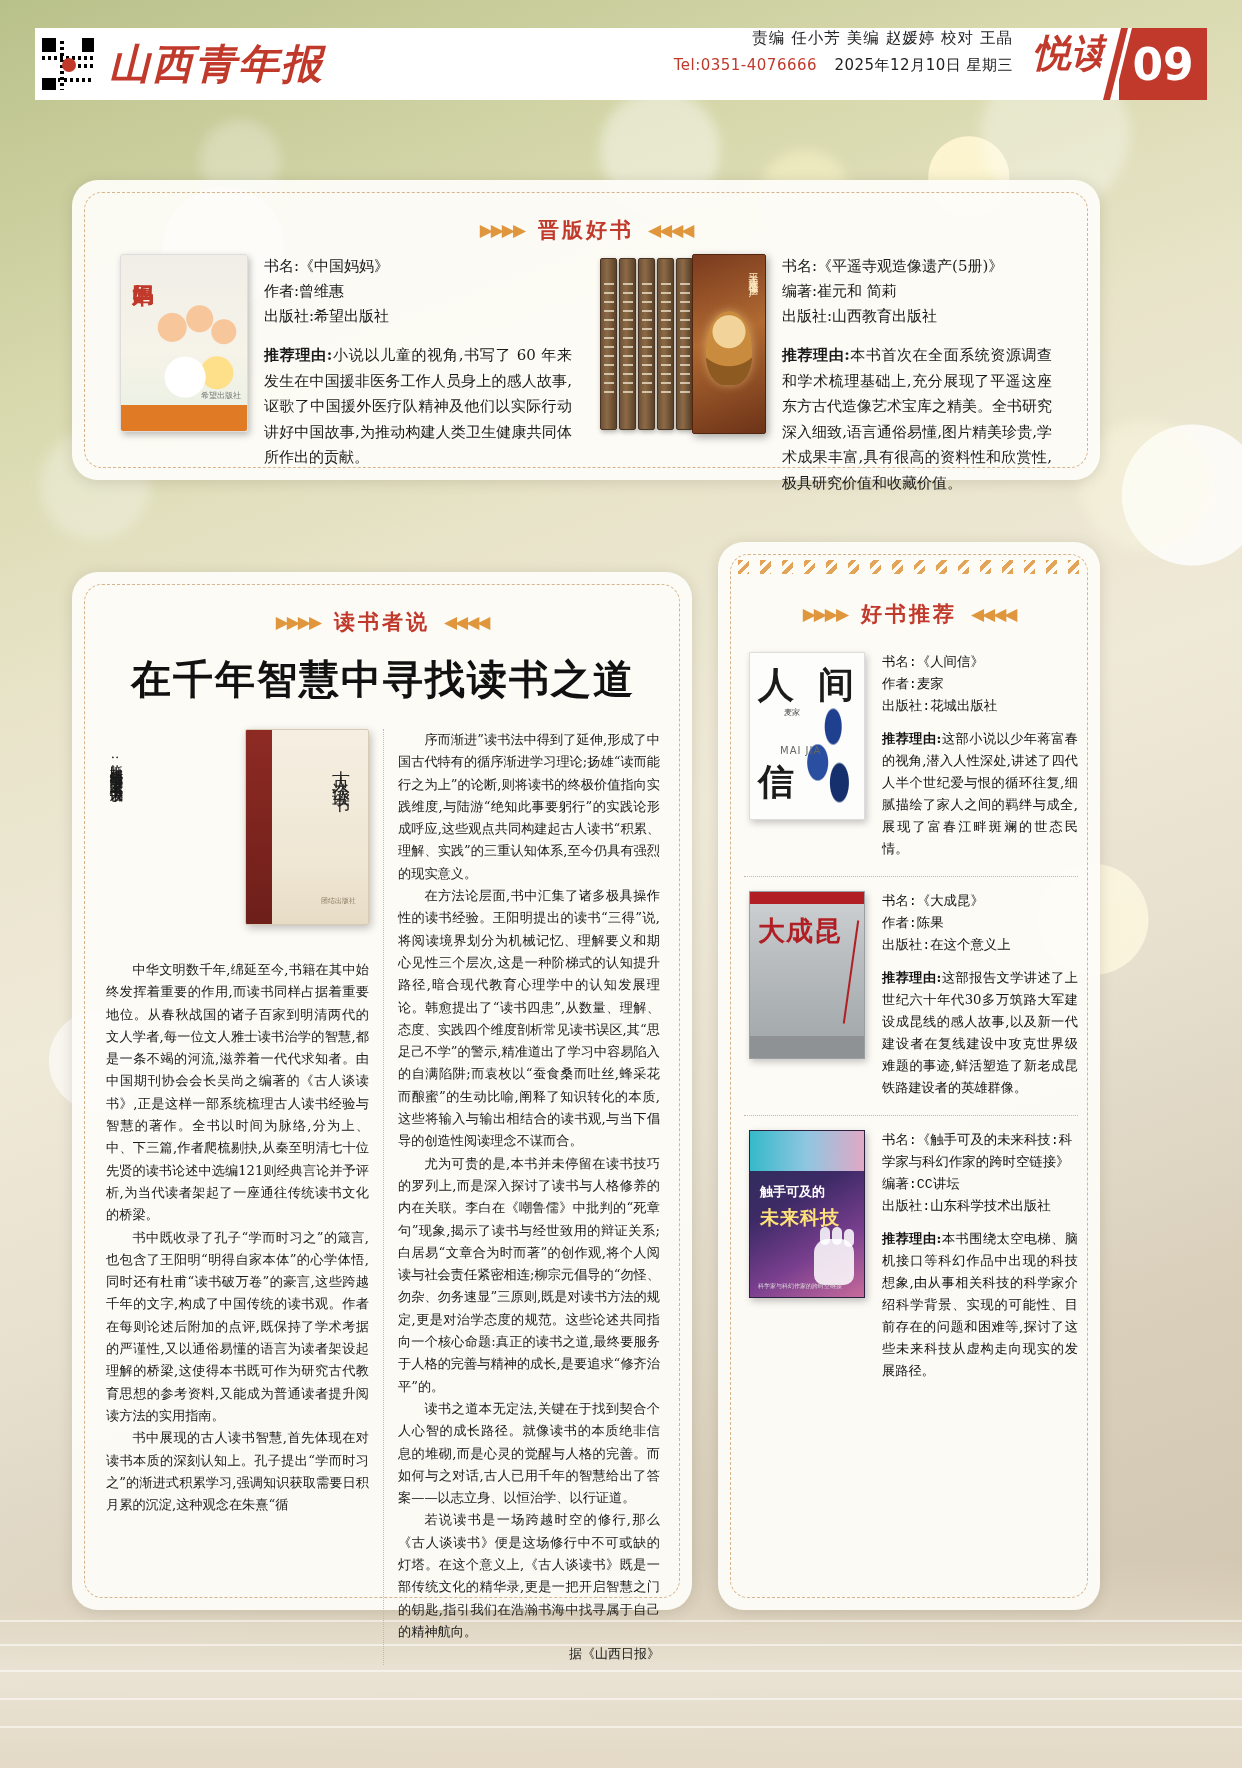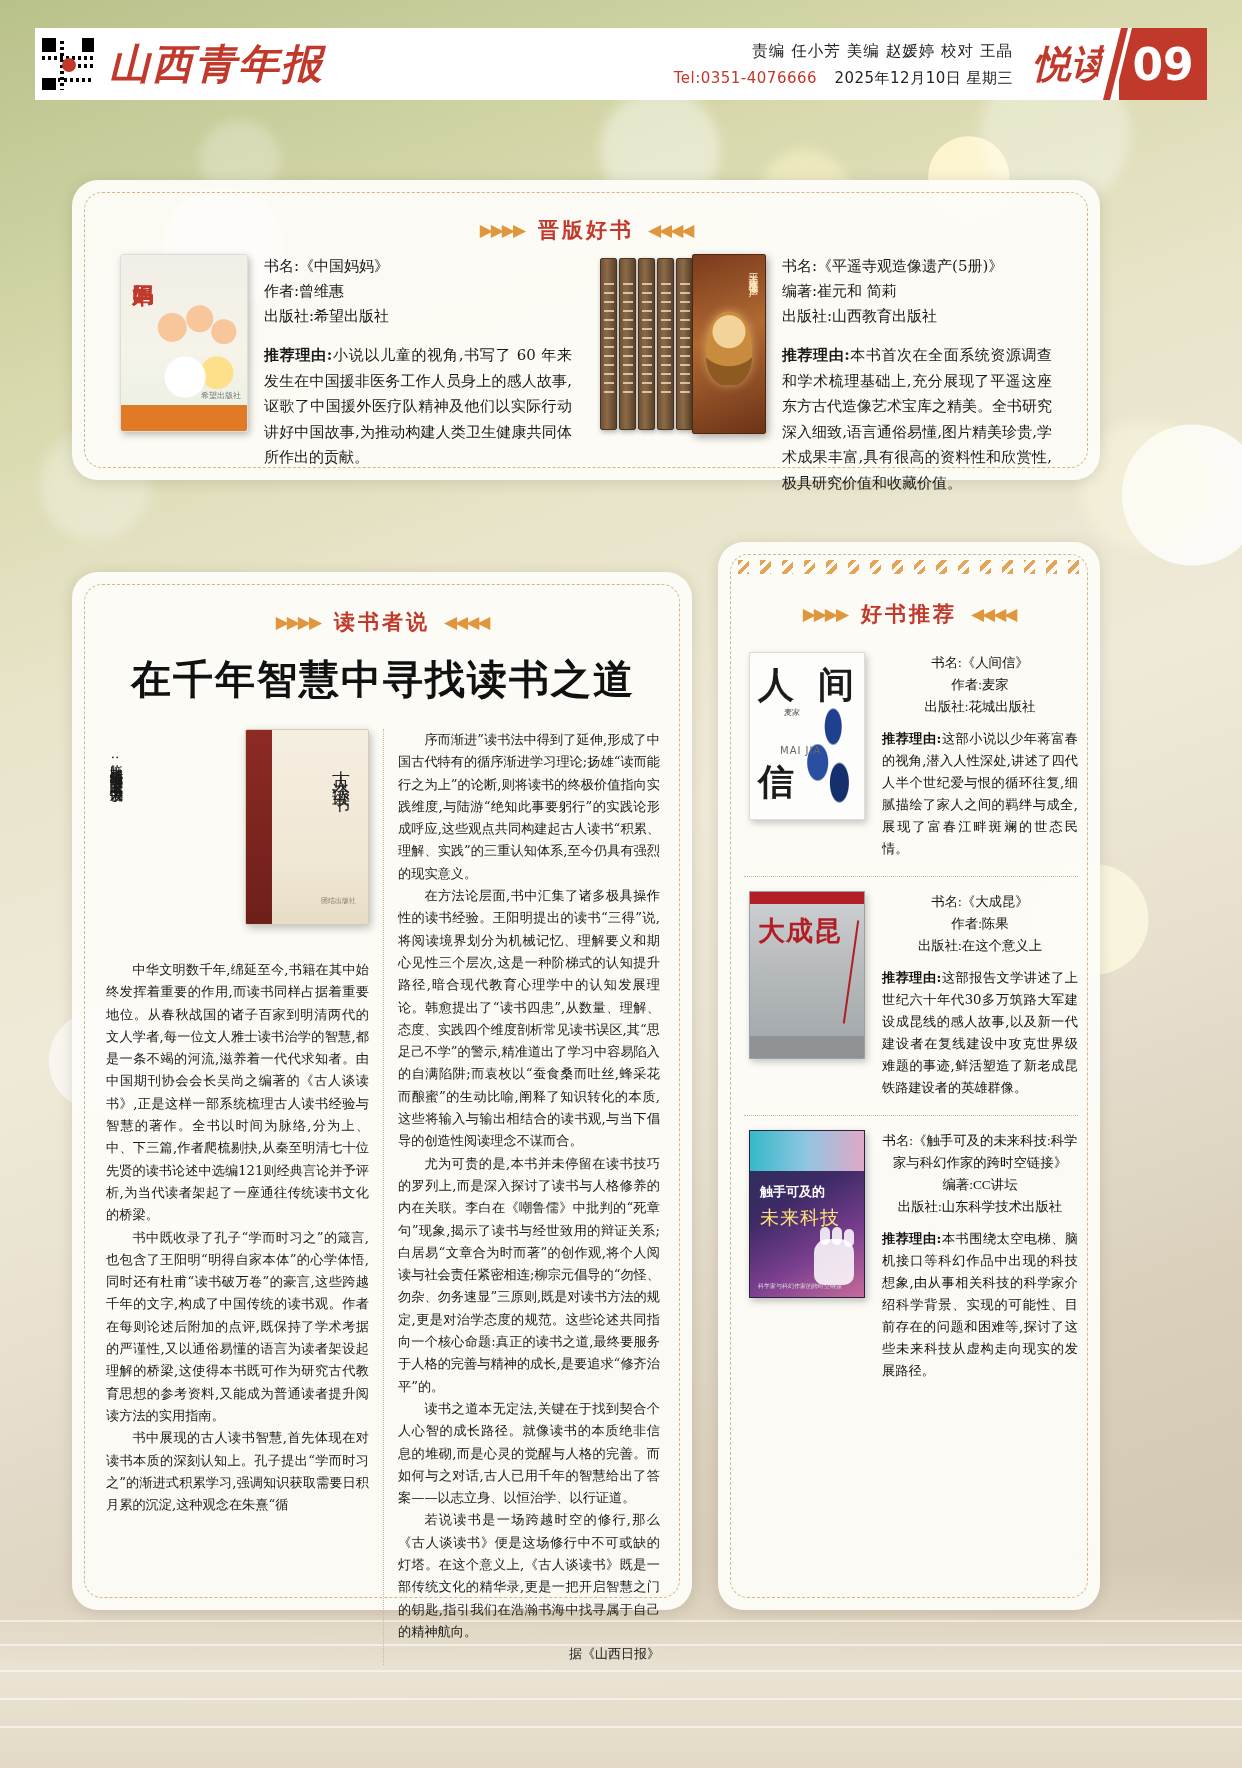--- a/index.html
+++ b/index.html
@@ -56,21 +56,21 @@
   }
   .paper-title {
     margin-left:14px;
     font-family:"DejaVu Serif","Liberation Serif",serif;
     font-size:41px; font-weight:700; color:#c0392b;
     letter-spacing:2px;
     font-style:italic;
     white-space:nowrap;
   }
   .masthead-right {
-    margin-left:auto; display:flex; align-items:center; height:100%;
+    margin-left:auto; display:flex; align-items:flex-start; height:100%;
   }
   .credits { text-align:right; padding-right:14px; }
   .credits .line1 { font-size:15.5px; color:#222; letter-spacing:1px; }
   .credits .line2 { font-size:15px; color:#c0392b; margin-top:7px; letter-spacing:.5px;}
   .credits .line2 .date { color:#222; margin-left:12px; }
   .section-name {
     font-family:"DejaVu Serif","Liberation Serif",serif;
     font-size:38px; font-weight:700; color:#c0392b; font-style:italic;
     padding:0 10px 0 6px;
   }
@@ -209,21 +209,21 @@
       repeating-linear-gradient(135deg,#e0963c 0 4px, transparent 4px 8px);
     opacity:.85;
     -webkit-mask-image:repeating-linear-gradient(90deg,#000 0 11px,transparent 11px 22px);
             mask-image:repeating-linear-gradient(90deg,#000 0 11px,transparent 11px 22px);
   }
   .hs-list { position:absolute; left:26px; right:22px; top:96px; bottom:20px; }
   .hs-item { display:flex; padding:14px 0 16px 0; }
   .hs-item + .hs-item { border-top:1px dotted #cbb79a; }
   .hs-thumb { flex:0 0 126px; display:flex; justify-content:center; align-items:flex-start; }
   .hs-text { flex:1; padding-left:12px; }
-  .hs-meta { font-size:13.4px; line-height:22px; font-family:Liberation Serif, serif; color:#131313;text-align:center; }
+  .hs-meta { font-size:13.4px; line-height:22px; font-family:Liberation Mono, monospace; color:#131313; }
   .hs-reason { margin-top:10px; font-size:13.2px; line-height:22px; text-align:justify;
     font-family:"DejaVu Serif","Liberation Serif",serif; color:#131313; }
 
   
   .cover-renjian { width:116px; height:168px; background:#fdfdfb; border:1px solid #ddd;
      position:relative; overflow:hidden; box-shadow:2px 3px 7px rgba(0,0,0,.22); }
   .cover-renjian .ch { position:absolute; font-family:"DejaVu Serif","Liberation Serif",serif;
      font-size:36px; color:#1b1b1b; font-weight:700; }
   .cover-renjian .c1 { left:8px; top:8px; }
   .cover-renjian .c2 { right:10px; top:8px; }
@@ -246,21 +246,21 @@
      transform:rotate(8deg); box-shadow:-10px 18px 0 -1px #b11f24, -4px 52px 0 -1px #b11f24; }
   .cover-dacheng .bot { position:absolute; left:0; right:0; bottom:0; height:22px; background:#8e9295; }
 
   .cover-chushou { width:116px; height:168px; position:relative; overflow:hidden;
      background:linear-gradient(150deg,#2a2f55 0%,#3d2a66 40%,#7a3f8f 70%,#c76b9b 100%);
      border:1px solid #2a2040; box-shadow:2px 3px 7px rgba(0,0,0,.25); }
   .cover-chushou .bar { position:absolute; left:0; right:0; top:0; height:40px;
      background:linear-gradient(90deg,#36c9d6,#9ad7ef,#f2b6d0); opacity:.9; }
   .cover-chushou .t1 { position:absolute; left:10px; top:52px; font-size:13px; color:#fff; font-weight:700;
      font-family:Liberation Mono, monospace; }
-  .cover-chushou .t2 { position:absolute; left:10px; top:74px; font-size:19px; color:#ffe27a; font-weight:400;
+  .cover-chushou .t2 { position:absolute; left:10px; top:74px; font-size:19px; color:#ffe27a; font-weight:700;
      font-family:"DejaVu Serif","Liberation Serif",serif; letter-spacing:1px;}
   .cover-chushou .hand { position:absolute; right:10px; bottom:12px; width:40px; height:46px;
      border-radius:14px 14px 10px 10px; background:rgba(255,255,255,.85); }
   .cover-chushou .hand::after{ content:""; position:absolute; left:6px; top:-12px; width:10px; height:18px;
      border-radius:6px; background:rgba(255,255,255,.85); box-shadow:12px 0 0 rgba(255,255,255,.85), 24px 2px 0 rgba(255,255,255,.85);}
   .cover-chushou .cap { position:absolute; left:8px; bottom:6px; font-size:6px; color:#ddd; }
 </style>
 </head>
 <body>
 

